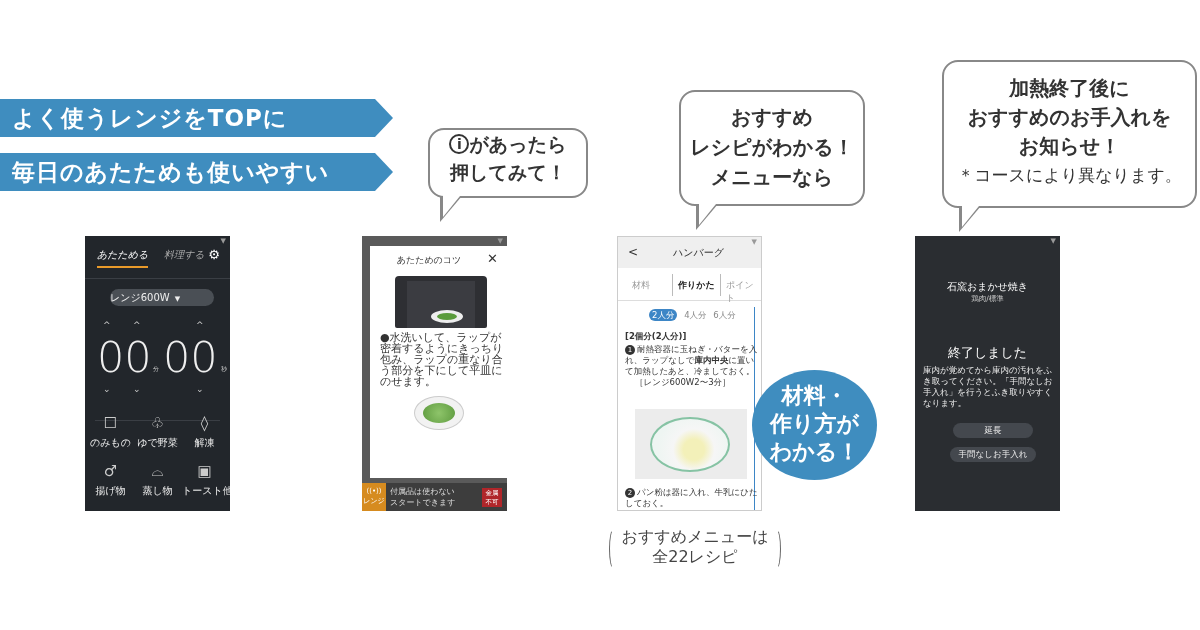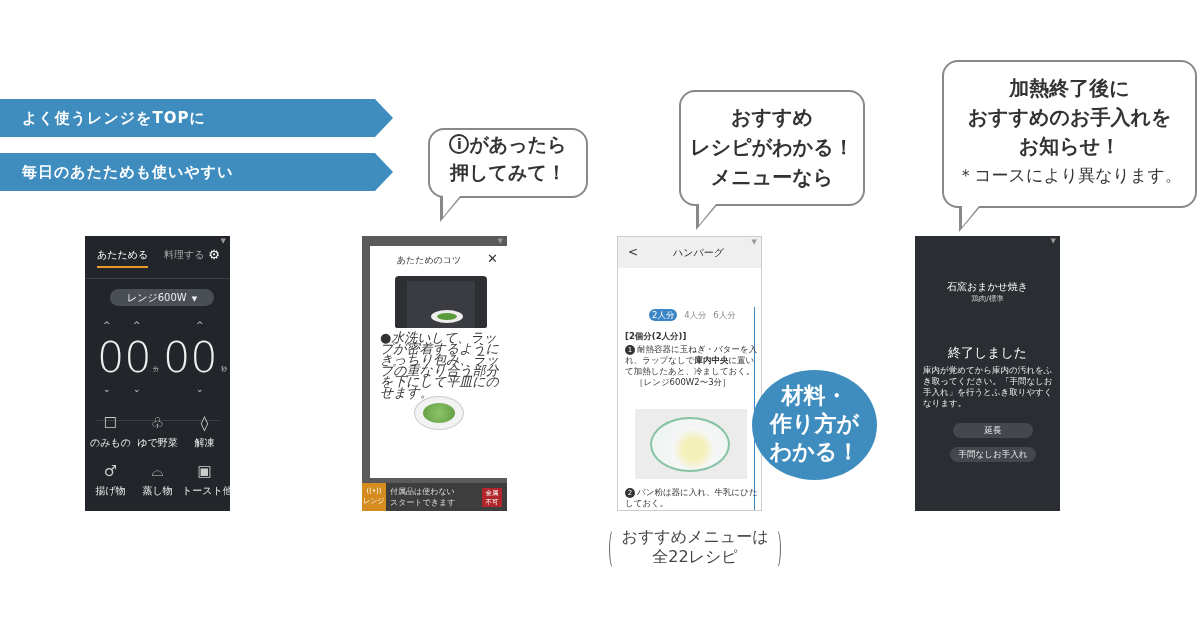--- a/index.html
+++ b/index.html
@@ -1,17 +1,17 @@
 <!DOCTYPE html>
 <html><head>
 <meta charset="utf-8">
 <style>
 *{box-sizing:border-box;margin:0;padding:0;}
 body{width:1200px;height:630px;background:#ffffff;position:relative;overflow:hidden;font-family:"DejaVu Sans","Liberation Sans",sans-serif;color:#3c3c3c;}
-.banner{position:absolute;left:0;height:38px;background:#3f8dbf;color:#fff;font-size:15px;font-weight:bold;line-height:38px;padding-left:22px;white-space:nowrap;letter-spacing:1px;}
+.banner{position:absolute;left:0;height:38px;background:#3f8dbf;color:#fff;font-size:23px;font-weight:bold;line-height:38px;padding-left:12px;white-space:nowrap;letter-spacing:1px;}
 .banner::after{content:"";position:absolute;right:-18px;top:0;border-top:19px solid transparent;border-bottom:19px solid transparent;border-left:18px solid #3f8dbf;}
 #banner1{top:99px;width:375px;}
 #banner2{top:153px;width:375px;}
 
 .bubble{position:absolute;background:#fff;border:2.5px solid #888;border-radius:16px;text-align:center;color:#333;font-weight:bold;}
 .bubble .tail-o{position:absolute;bottom:-26px;width:0;height:0;border-left:0 solid transparent;border-right:22px solid transparent;border-top:26px solid #888;}
 .bubble .tail-i{position:absolute;bottom:-21px;width:0;height:0;border-right:17px solid transparent;border-top:21px solid #fff;}
 #bubble1{left:428px;top:128px;width:160px;height:70px;font-size:19px;line-height:28px;}
 #bubble2{left:679px;top:90px;width:186px;height:116px;font-size:20px;line-height:30px;padding-top:10px;}
 #bubble3{left:942px;top:60px;width:255px;height:148px;font-size:20px;line-height:29px;padding-top:12px;}
@@ -19,46 +19,46 @@
 .info-circ{display:inline-block;width:20px;height:20px;border:2px solid #333;border-radius:50%;font-size:14px;line-height:16px;vertical-align:2px;}
 
 .phone{position:absolute;top:236px;width:145px;height:275px;overflow:hidden;}
 #phone1{left:85px;background:#22262b;color:#ddd;}
 #phone2{left:362px;background:#5a5a5a;}
 #phone3{left:617px;background:#fff;border:1px solid #ccc;}
 #phone4{left:915px;background:#2a2d31;color:#ddd;}
 .wifi{position:absolute;right:4px;top:1px;font-size:7px;color:#999;}
 
 
-.p1-tabs{position:absolute;top:12px;left:12px;right:8px;height:22px;font-size:10px;}
+.p1-tabs{position:absolute;top:12px;left:12px;right:8px;height:22px;font-size:10px;font-style:italic;}
 .p1-tab{position:absolute;top:0;}
 #p1-tab-a{left:0;color:#fff;}
 #p1-tab-a::after{content:"";position:absolute;left:0;right:0;bottom:-6px;height:2px;background:#e99a2a;}
 #p1-tab-b{left:67px;color:#aaa;}
 #p1-gear{right:2px;top:-1px;position:absolute;font-size:13px;color:#fff;}
 .p1-sep{position:absolute;top:42px;left:0;right:0;height:1px;background:#3a3e44;}
-.p1-select{position:absolute;top:53px;left:25px;width:104px;height:17px;border-radius:9px;background:#4a4f55;color:#eee;font-size:10px;text-align:center;line-height:17px;}
+.p1-select{position:absolute;top:53px;left:25px;width:104px;height:17px;border-radius:9px;background:#4a4f55;color:#eee;font-size:10px;line-height:17px;}
 .p1-select .arr{font-size:7px;margin-left:5px;}
 .chev{position:absolute;font-size:9px;color:#ccc;}
 .digits{position:absolute;top:96px;font-size:43px;color:#eee;font-weight:100;letter-spacing:0px;font-family:"DejaVu Sans",sans-serif;-webkit-text-stroke:0;}
 .unit{position:absolute;top:129px;font-size:6px;color:#ccc;}
 .p1-sep2{position:absolute;top:184px;left:10px;right:10px;height:1px;background:#3a3e44;}
 .p1-icon{position:absolute;width:45px;text-align:center;}
 .p1-icon .g{font-size:15px;color:#ccc;line-height:18px;}
 .p1-icon .l{font-size:10px;color:#eee;margin-top:4px;white-space:nowrap;text-align:center;}
 
 
 .p2-card{position:absolute;left:8px;top:10px;width:140px;height:232px;background:#fff;}
 .p2-title{position:absolute;top:8px;left:0;width:118px;text-align:center;font-size:9px;color:#333;}
 .p2-close{position:absolute;top:5px;right:12px;font-size:13px;color:#333;}
 .oven{position:absolute;top:30px;left:25px;width:92px;height:52px;background:#2e2f33;border-radius:4px 4px 2px 2px;}
 .oven .inner{position:absolute;left:12px;right:12px;top:5px;bottom:0;background:#3b3c41;}
 .oven .plate{position:absolute;left:36px;top:34px;width:32px;height:13px;border-radius:50%;background:#eee;}
 .oven .plate i{position:absolute;left:6px;top:3px;width:20px;height:7px;border-radius:50%;background:#5a9b3b;}
-.p2-text{position:absolute;top:86px;left:10px;right:0;font-size:13px;line-height:11px;color:#333;font-style:italic;}
+.p2-text{position:absolute;top:86px;left:10px;right:0;font-size:11px;line-height:11px;color:#333;}
 .dish{position:absolute;top:150px;left:44px;width:50px;height:34px;border-radius:50%;background:#f2f2f2;border:1px solid #ccc;}
 .dish i{position:absolute;left:8px;top:6px;width:32px;height:20px;border-radius:50%;background:radial-gradient(circle,#8ec46a,#5d9a3e);}
 .p2-footer{position:absolute;left:0;right:0;bottom:0;height:28px;background:#3d3d3d;}
 .p2-renji{position:absolute;left:0;top:0;width:24px;height:28px;background:#d68b1f;color:#fff;font-size:7px;text-align:center;padding-top:3px;line-height:10px;}
 .p2-ftxt{position:absolute;left:28px;top:3px;font-size:8px;color:#ddd;line-height:11px;}
 .p2-metal{position:absolute;right:5px;top:5px;width:20px;height:19px;background:#b0262a;color:#fff;font-size:6.5px;line-height:9px;text-align:center;padding-top:1px;}
 
 
 .p3-head{position:absolute;top:0;left:0;right:0;height:31px;background:#efefef;font-size:10px;color:#333;}
 .p3-back{position:absolute;left:10px;top:8px;font-size:12px;}
@@ -206,20 +206,25 @@
     </div>
   </div>
 </div>
 
 <div class="phone" id="phone3">
   <div class="p3-head">
     <div class="p3-back">&lt;</div>
     <div class="p3-title">ハンバーグ</div>
     <div class="wifi">▼</div>
   </div>
+  <div class="p3-tabs">
+    <div class="p3-tab" id="p3-tab1">材料</div>
+    <div class="p3-tab" id="p3-tab2">作りかた</div>
+    <div class="p3-tab" id="p3-tab3">ポイント</div>
+  </div>
   <div class="p3-serv">
     <span class="on">2人分</span>
     <span>4人分</span>
     <span>6人分</span>
   </div>
   <div class="p3-vline"></div>
   <div class="p3-body">
     <div class="b">[2個分(2人分)]</div>
     <div style="margin-top:2px;"><span class="num">1</span><span>耐熱容器に玉ねぎ・バターを入れ、ラップなしで</span><span class="b">庫内中央</span><span>に置いて加熱したあと、冷ましておく。</span></div>
     <div style="padding-left:10px;">［レンジ600W2〜3分］</div>

